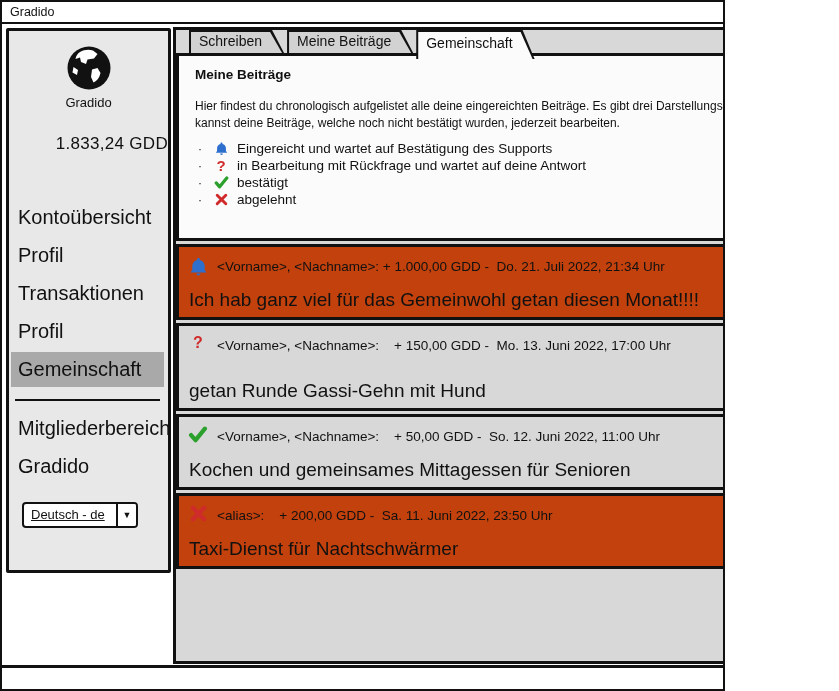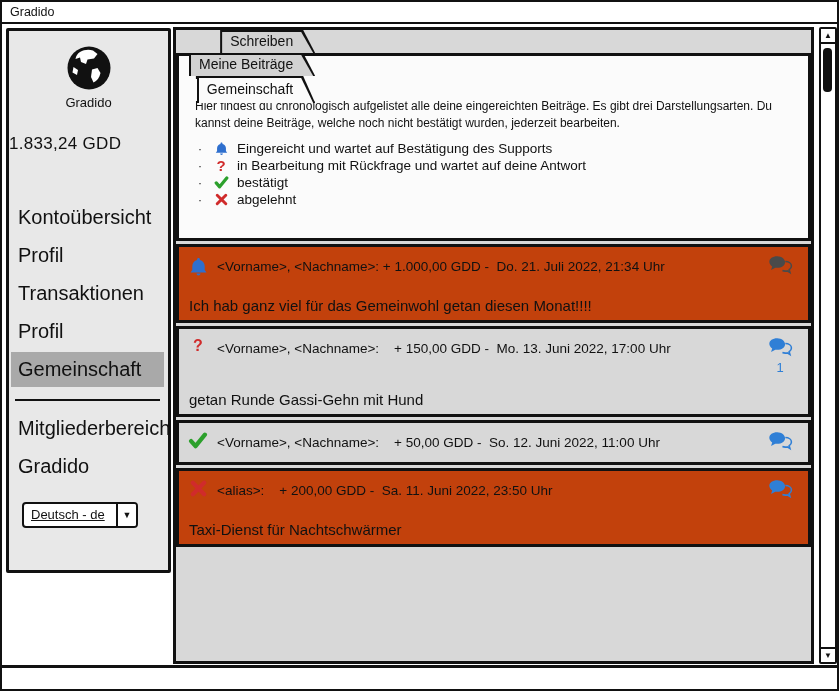--- a/index.html
+++ b/index.html
@@ -1,41 +1,41 @@
 <!DOCTYPE html>
 <html><head>
 <meta charset="utf-8">
 <style>
   * { margin:0; padding:0; box-sizing:border-box; }
   html,body { background:#fff; }
   body { font-family:"Liberation Sans", sans-serif; color:#111; }
 
-  .window { width:839px; height:691px; border:2px solid #111; background:#fff; position:relative; overflow:hidden; }
+  .window { width:725px; height:691px; border:2px solid #111; background:#fff; position:relative; overflow:hidden; }
 
   .titlebar { height:22px; line-height:21px; padding-left:8px; font-size:12.5px; border-bottom:2px solid #111; background:#fff; }
 
   .app-body { position:relative; height:641px; background:#fff; }
 
   
   .sidebar { position:absolute; left:4px; top:4px; width:165px; height:545px; background:#e8e8e8; border:3px solid #111; border-radius:2px; }
   .globe-wrap { display:flex; justify-content:center; margin-top:13px; }
   .brand { text-align:center; font-size:13px; margin-top:3px; }
-  .balance { text-align:left; font-size:17px; margin-top:24px; letter-spacing:.3px; }
+  .balance { text-align:right; font-size:17px; margin-top:24px; letter-spacing:.3px; }
   .nav { margin-top:46px; }
   .nav-item { font-size:20px; padding:6px 0 6px 7px; margin:3px 4px 3px 2px; cursor:pointer; }
   .nav-item.selected { background:#a9a9a9; }
   .side-divider { border:none; border-top:2px solid #111; margin:12px 8px 10px 6px; }
   .lang { position:absolute; left:13px; bottom:42px; display:flex; height:26px; border:2px solid #111; border-radius:4px; background:#fff; overflow:hidden; }
   .lang-value { width:92px; font-size:13px; line-height:22px; padding-left:7px;text-decoration:underline; }
   .lang-btn { width:20px; border-left:2px solid #111; display:flex; align-items:center; justify-content:center; font-size:9px; background:#fff; cursor:pointer; }
 
   
   .main-panel { position:absolute; left:171px; top:3px; width:641px; height:637px; background:#d8d8d8; border:3px solid #111; padding-top:23px; }
 
-  .tabs { position:absolute; top:0; left:13px; height:23px; display:flex; align-items:flex-end; z-index:3;flex-direction:column; }
+  .tabs { position:absolute; top:0; left:13px; height:23px; display:flex; align-items:flex-end; z-index:3; }
   .tab { position:relative; height:23px; margin-right:3px; cursor:pointer; }
   .tab-shape-outer { position:absolute; inset:0; background:#111; clip-path:polygon(0 0, calc(100% - 12px) 0, 100% 100%, 0 100%); }
   .tab-shape-inner { position:absolute; left:2px; top:2px; right:2px; bottom:0; background:#d2d2d2; clip-path:polygon(0 0, calc(100% - 12px) 0, 100% 100%, 0 100%); }
   .tab-label { position:relative; z-index:2; font-size:14px; line-height:23px; padding:0 22px 0 10px; }
   .tab.active { height:29px; margin-bottom:-6px; z-index:4; }
   .tab.active .tab-shape-inner { background:#fbfbfb; }
   .tab.active .tab-label { line-height:27px; }
 
   .intro-panel { position:relative; z-index:1; border:3px solid #111; background:#fbfbfb; height:188px; padding:11px 16px; }
   .intro-heading { font-size:13.5px; font-weight:bold; }
@@ -54,21 +54,21 @@
   .card:nth-of-type(3) { min-height:76px; }
   .card:nth-of-type(4) { min-height:85px; }
   .card-header { display:flex; align-items:flex-start; }
   .status-icon { flex:0 0 22px; width:22px; display:flex; justify-content:center; padding-top:1px; }
   .card-title { flex:1; font-size:13.5px; padding-top:4px; margin-left:8px; white-space:pre-wrap; }
   .card-right { flex:0 0 32px; text-align:center; }
   .chat-icon { display:inline-block; cursor:pointer; }
   .chat-icon--gray { color:#4a4a4a; }
   .chat-icon--blue { color:#2f7fd6; }
   .chat-count { color:#2f7fd6; font-size:13px; line-height:12px; }
-  .card-body { font-size:15px; margin-top:17px; margin-left:2px; }
+  .card-body { font-size:19px; margin-top:9px; margin-left:2px; }
   .q-glyph { color:#d02b2b; font-weight:bold; font-size:16px; line-height:16px; }
   .q-glyph.small { font-size:15px; }
 
   
   .scrollbar { position:absolute; left:817px; top:3px; width:18px; height:637px; border:2px solid #111; border-radius:2px; background:#fff; }
   .scroll-btn { height:15px; display:flex; align-items:center; justify-content:center; font-size:8px; cursor:pointer; background:#fff; }
   .scroll-btn.up { border-bottom:2px solid #111; }
   .scroll-btn.down { position:absolute; bottom:0; left:0; right:0; border-top:2px solid #111; }
   .scroll-thumb { position:absolute; left:2px; top:19px; width:9px; height:44px; background:#111; border-radius:4px; cursor:grab; }
 
@@ -219,20 +219,21 @@
           <span class="card-right">
             <span class="chat-icon chat-icon--blue">
               <svg width="25" height="21" viewBox="0 0 28 24">
                   <path d="M19.5 7.5c4 0 7 2.3 7 5.2 0 1.7-1 3.2-2.6 4.2l.9 3.1-3.1-1.8c-.7.2-1.4.2-2.2.2-1.2 0-2.3-.2-3.3-.6" fill="none" stroke="currentColor" stroke-width="1.8"></path>
                   <path d="M10.2 1.5C5 1.5 1.2 4.3 1.2 7.8c0 2.1 1.3 4 3.3 5.2L3.2 17l4.9-2.5c.7.1 1.4.2 2.1.2 5.2 0 9-2.8 9-6.4s-3.8-6.8-9-6.8z" fill="currentColor"></path>
                 </svg>
             </span>
             <div class="chat-count"></div>
           </span>
         </div>
+        <div class="card-body">Kochen und gemeinsames Mittagessen für Senioren</div>
       </div>
 
       <div class="card card--light">
         <div class="card-header">
           <span class="status-icon">
             <svg width="17" height="17" viewBox="0 0 16 16">
                 <path d="M2.7 2.7l10.6 10.6M13.3 2.7L2.7 13.3" stroke="#d02b2b" stroke-width="4" stroke-linecap="round"></path>
               </svg>
           </span>
           <span class="card-title">&lt;alias&gt;:    + 200,00 GDD -  Sa. 11. Juni 2022, 23:50 Uhr</span>

